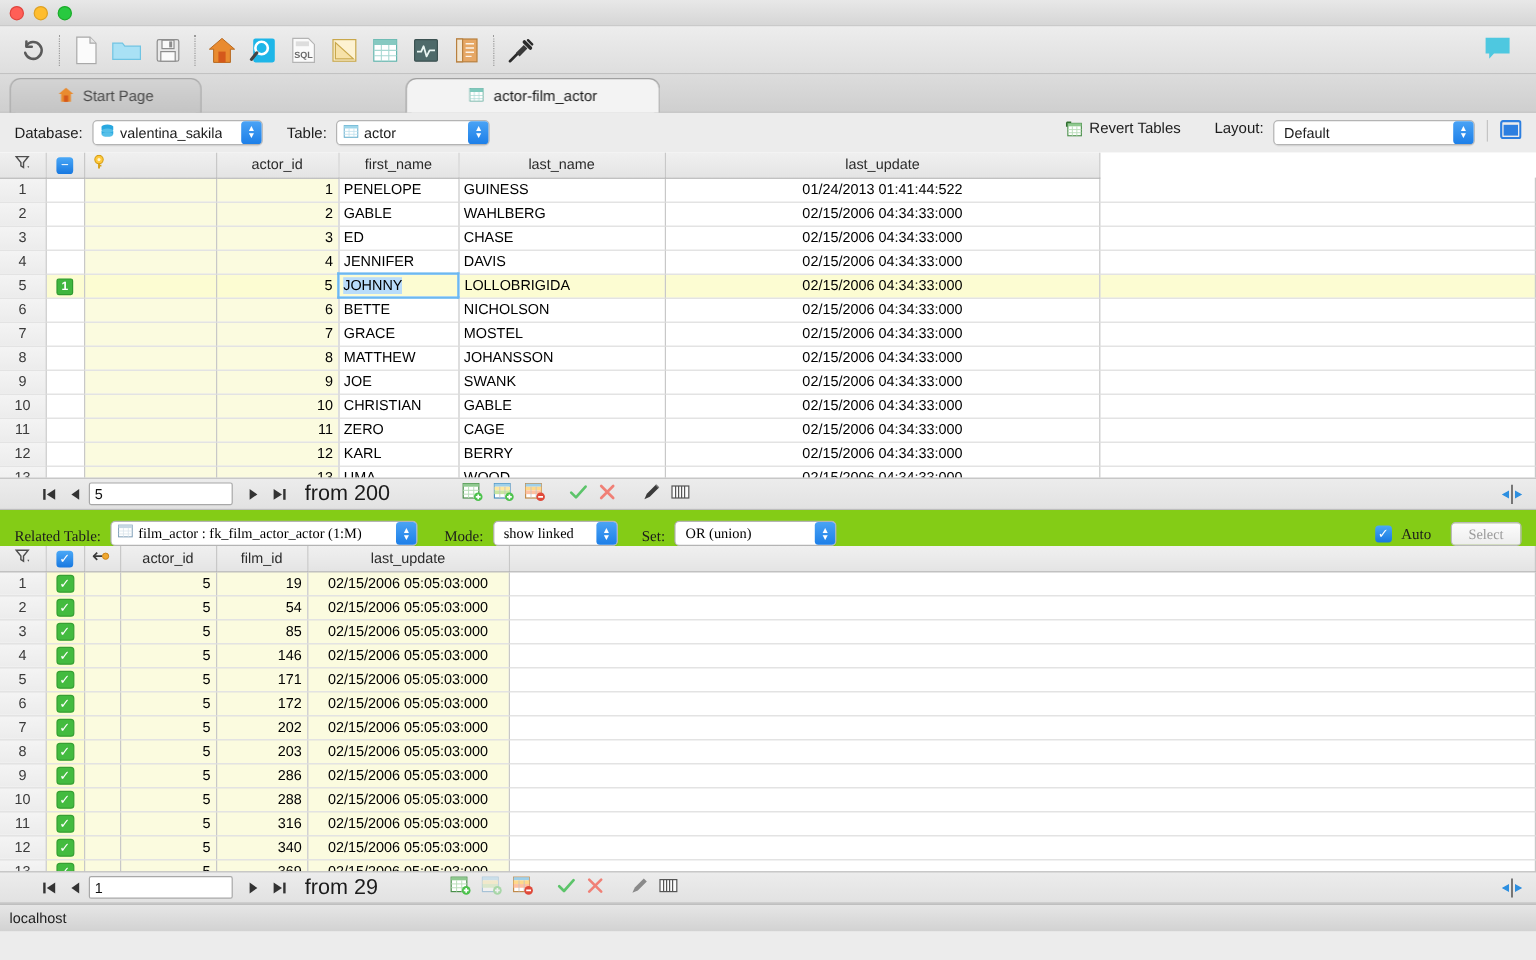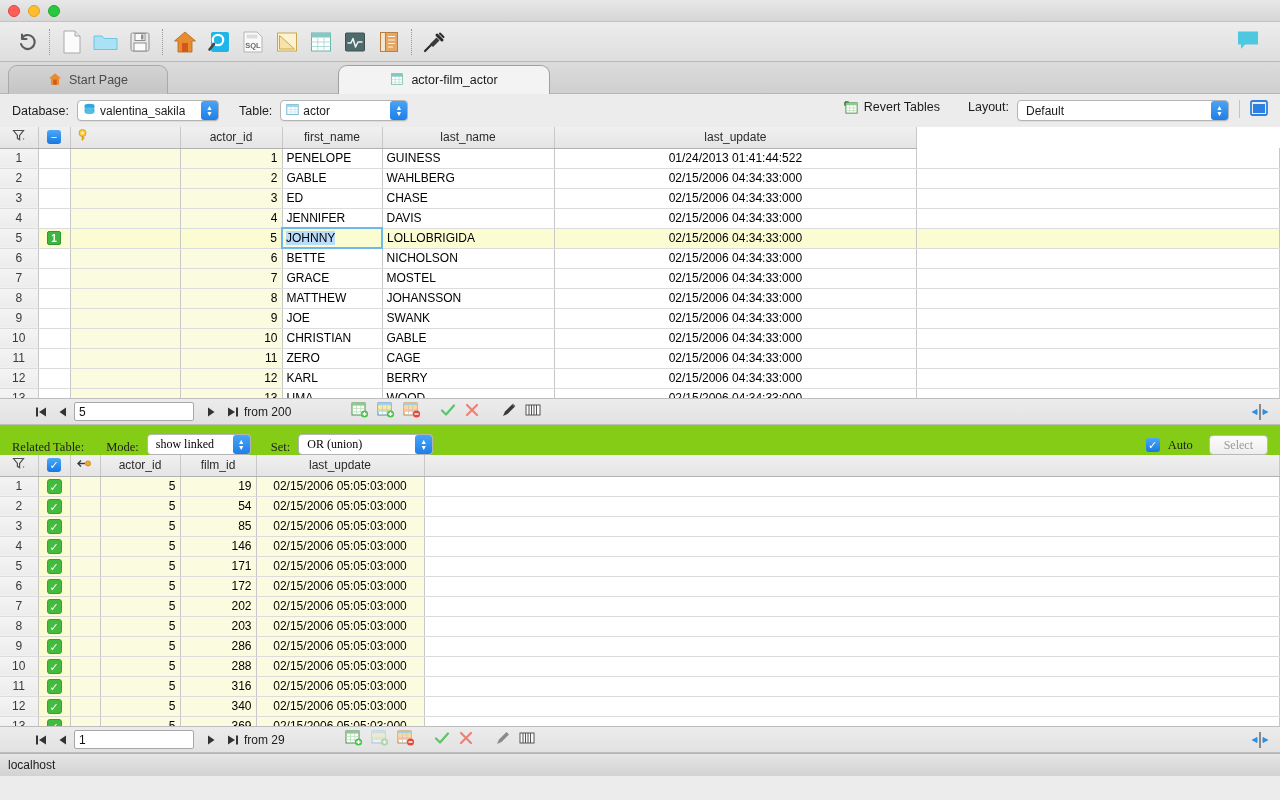--- a/index.html
+++ b/index.html
@@ -173,21 +173,21 @@
     position: relative;
   }
   .navbtn { width: 22px; height: 20px; display:flex; align-items:center; justify-content:center; }
   .navinput {
     width: 120px; height: 19px;
     border: 1px solid #a8a8a8; background: #fff;
     font-size: 12px; padding: 0 4px; border-radius: 2px;
     font-family: "Liberation Sans", sans-serif;
     color: #111;
   }
-  .navfrom { margin-left: 0; font-size: 12px; color: #1c1c1c; }
+  .navfrom { margin-left: 10px; font-size: 18px; color: #1c1c1c; }
   .navicons { display:flex; align-items:center; gap: 8px; margin-left: 22px; }
 
   
   .relbar {
     height: 30px;
     background: #84cc16;
     display: flex; align-items: flex-end; padding: 0 12px;
     font-size: 12.5px;
     flex: 0 0 auto;
     position: relative;
@@ -389,21 +389,21 @@
       <span style="display:flex;">
         <svg width="15" height="15" viewBox="0 0 16 16">
             <rect x="2" y="3" width="12" height="11" fill="#fff" stroke="#4a8f4a"></rect>
             <rect x="2" y="3" width="12" height="2.6" fill="#8fc98f"></rect>
             <path d="M6 5.6 v8.4 M10 5.6 v8.4 M2 8.5 h12 M2 11.3 h12" stroke="#b8ddb8" stroke-width="0.8"></path>
             <path d="M1 2 L5 2 M1 2 L1 6" stroke="#2f6f2f" stroke-width="1.4"></path>
           </svg>
       </span>
       <span class="lbl" style="margin-left:5px;">Revert Tables</span>
       <span class="lbl" style="margin-left:28px;">Layout:</span>
-      <div class="combo" style="width:212px; margin-left:8px; padding-left:8px;">
+      <div class="combo" style="width:168px; margin-left:8px; padding-left:8px;">
         <span class="combo-text">Default</span>
         <span class="arrows">
             <span>▲</span>
             <span>▼</span>
           </span>
       </div>
       <span class="vsep"></span>
       <span>
         <svg width="18" height="16" viewBox="0 0 18 16">
             <rect x="1" y="1" width="16" height="14" rx="1.5" fill="none" stroke="#2d7fe0" stroke-width="1.8"></rect>
@@ -670,20 +670,34 @@
       <svg width="20" height="18" viewBox="0 0 20 18">
           <path d="M10 1 v16" stroke="#4a4a4a" stroke-width="1.2"></path>
           <path d="M7 9 L2.5 9 M7 6.5 L2.5 9 L7 11.5 Z" fill="#2d8fe0" stroke="#2d8fe0" stroke-width="1"></path>
           <path d="M13 9 L17.5 9 M13 6.5 L17.5 9 L13 11.5 Z" fill="#2d8fe0" stroke="#2d8fe0" stroke-width="1"></path>
         </svg>
     </span>
   </div>
 
   <div class="relbar">
     <span class="lbl">Related Table:</span>
+    <div class="combo" style="width:256px; margin-left:8px;">
+      <span style="margin-right:4px;">
+        <svg width="13" height="13" viewBox="0 0 16 16">
+            <rect x="1" y="2" width="14" height="12" fill="#fff" stroke="#7a9bb5"></rect>
+            <rect x="1" y="2" width="14" height="3" fill="#c7d8e4"></rect>
+            <path d="M6 5 v9 M11 5 v9 M1 8 h14 M1 11 h14" stroke="#d8e4ec" stroke-width="0.8"></path>
+          </svg>
+      </span>
+      <span class="combo-text">film_actor : fk_film_actor_actor (1:M)</span>
+      <span class="arrows">
+          <span>▲</span>
+          <span>▼</span>
+        </span>
+    </div>
 
     <span class="lbl" style="margin-left:22px;">Mode:</span>
     <div class="combo" style="width:104px; margin-left:8px; padding-left:8px;">
       <span class="combo-text">show linked</span>
       <span class="arrows">
           <span>▲</span>
           <span>▼</span>
         </span>
     </div>
 

